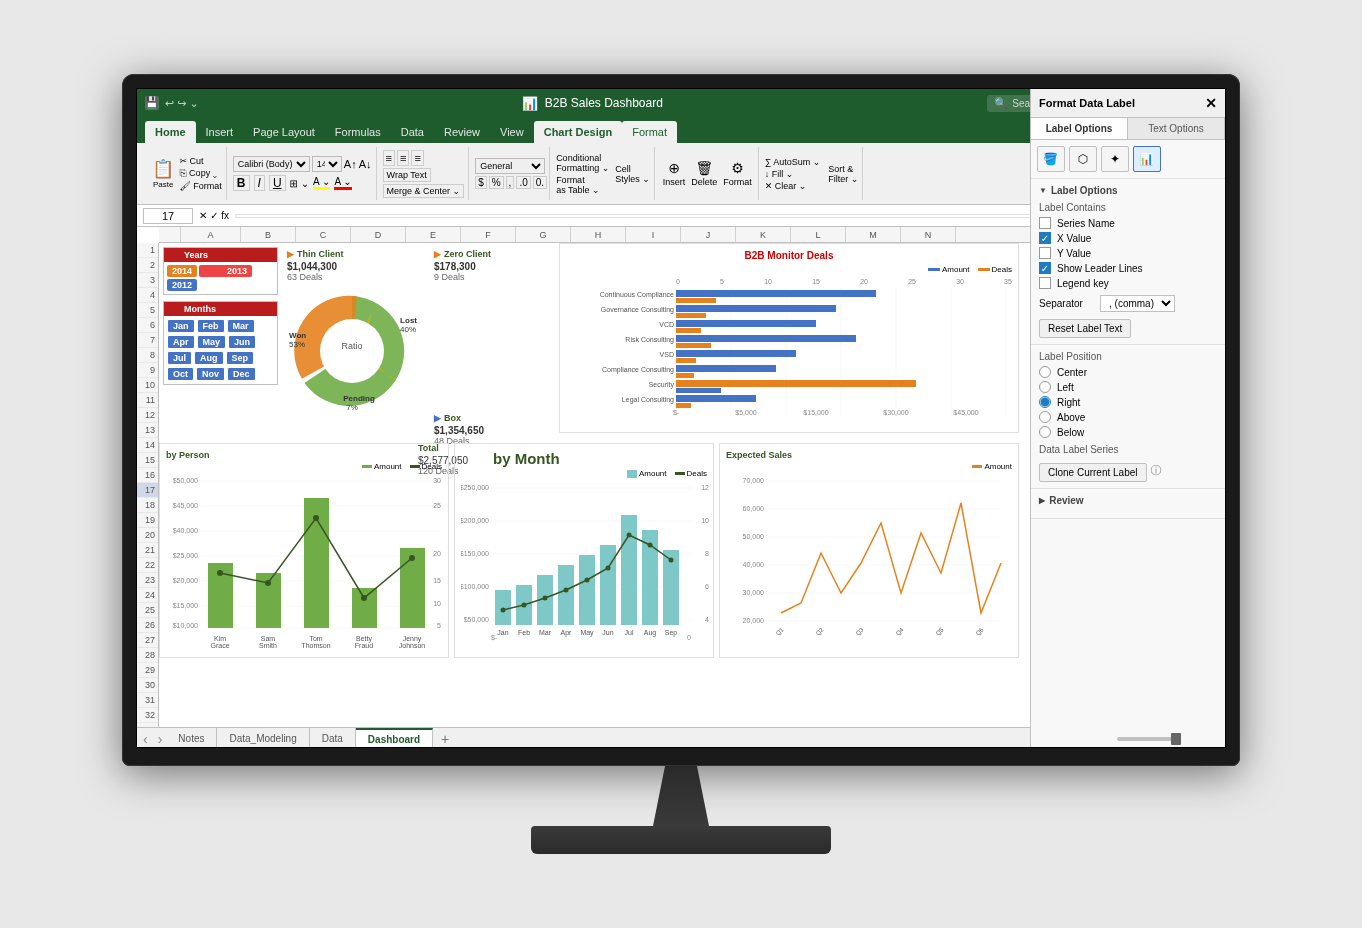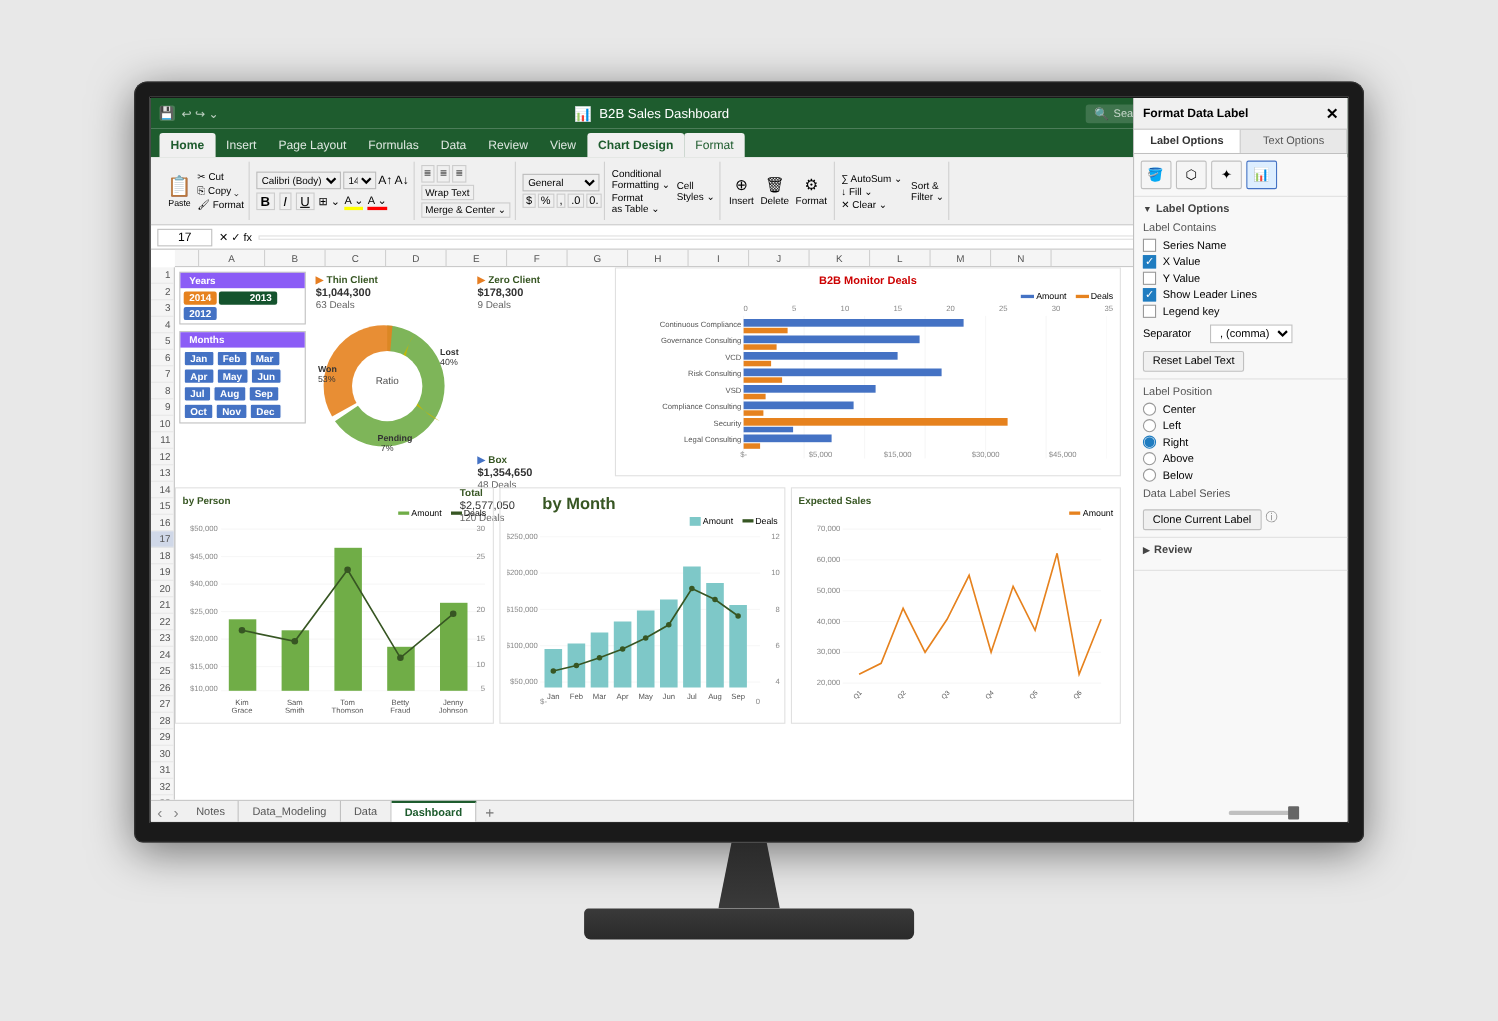--- a/index.html
+++ b/index.html
@@ -201,44 +201,44 @@
       flex-shrink: 0;
     }
 
     .filter-box {
       border: 1px solid #c0c0c0;
       margin-bottom: 6px;
       font-size: 9px;
     }
 
     .filter-title {
-      background: #8b5cf6;
+      background: #b91c1c;
       color: white;
-      padding: 2px 8px;
+      padding: 2px 20px;
       font-size: 9px;
       font-weight: bold;
     }
 
     .filter-items {
       padding: 3px;
       display: flex;
       flex-wrap: wrap;
       gap: 2px;
     }
 
     .filter-item {
       padding: 1px 5px;
       border-radius: 2px;
       font-size: 9px;
       color: white;
       font-weight: bold;
     }
 
     .fi-orange { background: #e6821e; }
-    .fi-green { background: #14532d; padding-left: 28px; }
+    .fi-green { background: #ef4444; padding-left: 28px; }
     .fi-blue { background: #4472c4; }
     .fi-blue-light { background: #4472c4; border: 1px solid #fff; }
 
     
     .excel-tabs {
       background: #f0f0f0;
       height: 22px;
       display: flex;
       align-items: stretch;
       border-top: 1px solid #c0c0c0;

